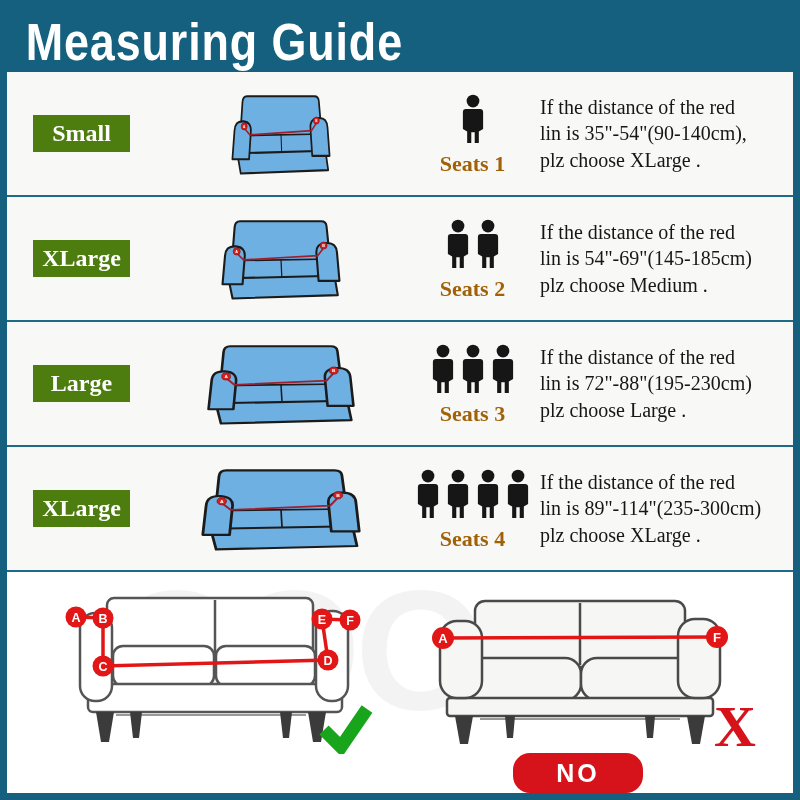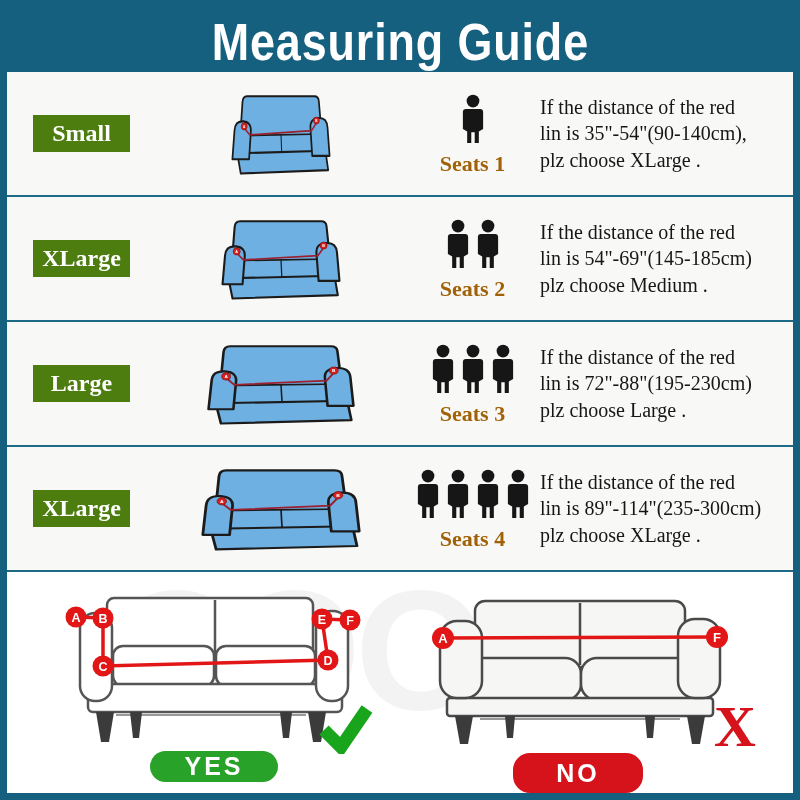--- a/index.html
+++ b/index.html
@@ -1,19 +1,19 @@
 <!DOCTYPE html>
 <html><head>
 <meta charset="utf-8">
 <style>
   html,body{margin:0;padding:0;background:#fff;}
   .page{position:relative;width:800px;height:800px;background:#15607e;overflow:hidden;
         font-family:"Liberation Serif",serif;}
   
-  .hdr{height:84px;display:flex;align-items:center;justify-content:center;}
+  .hdr{height:84px;display:flex;align-items:center;}
   .hdr h1{margin:0;color:#fff;font-family:"Liberation Sans",sans-serif;font-weight:bold;
           font-size:51px;transform:scaleX(.88);letter-spacing:1px;white-space:nowrap;}
   
   .frame{position:absolute;top:72px;left:7px;right:7px;bottom:7px;background:#fff;}
   
   .row{display:flex;align-items:center;height:123px;background:#f8f8f7;
        border-bottom:2px solid #1d6b86;}
   .badge-col{width:150px;box-sizing:border-box;padding-left:26px;}
   .badge{width:97px;height:37px;background:#4d7c0f;color:#fff;display:flex;align-items:center;
          justify-content:center;font-weight:bold;font-size:24px;}
@@ -250,18 +250,17 @@
         <line x1="38" y1="50" x2="312" y2="49" stroke="#e21616" stroke-width="3.5"></line>
         <g>
           <circle cx="38" cy="50" r="11" fill="#e21616"></circle>
           <circle cx="312" cy="49" r="11" fill="#e21616"></circle>
           <text class="mk" x="38" y="54.5" font-size="13" text-anchor="middle">A</text>
           <text class="mk" x="312" y="53.5" font-size="13" text-anchor="middle">F</text>
         </g>
         <text x="330" y="158" font-size="58" font-weight="bold" fill="#d6121b" text-anchor="middle" font-family="Liberation Serif, serif">X</text>
       </svg>
 
-      <div class="pill pill-yes">YES</div>
       <div class="pill pill-no">NO</div>
     </section>
 
   </main>
 </div>
 
 </body></html>

